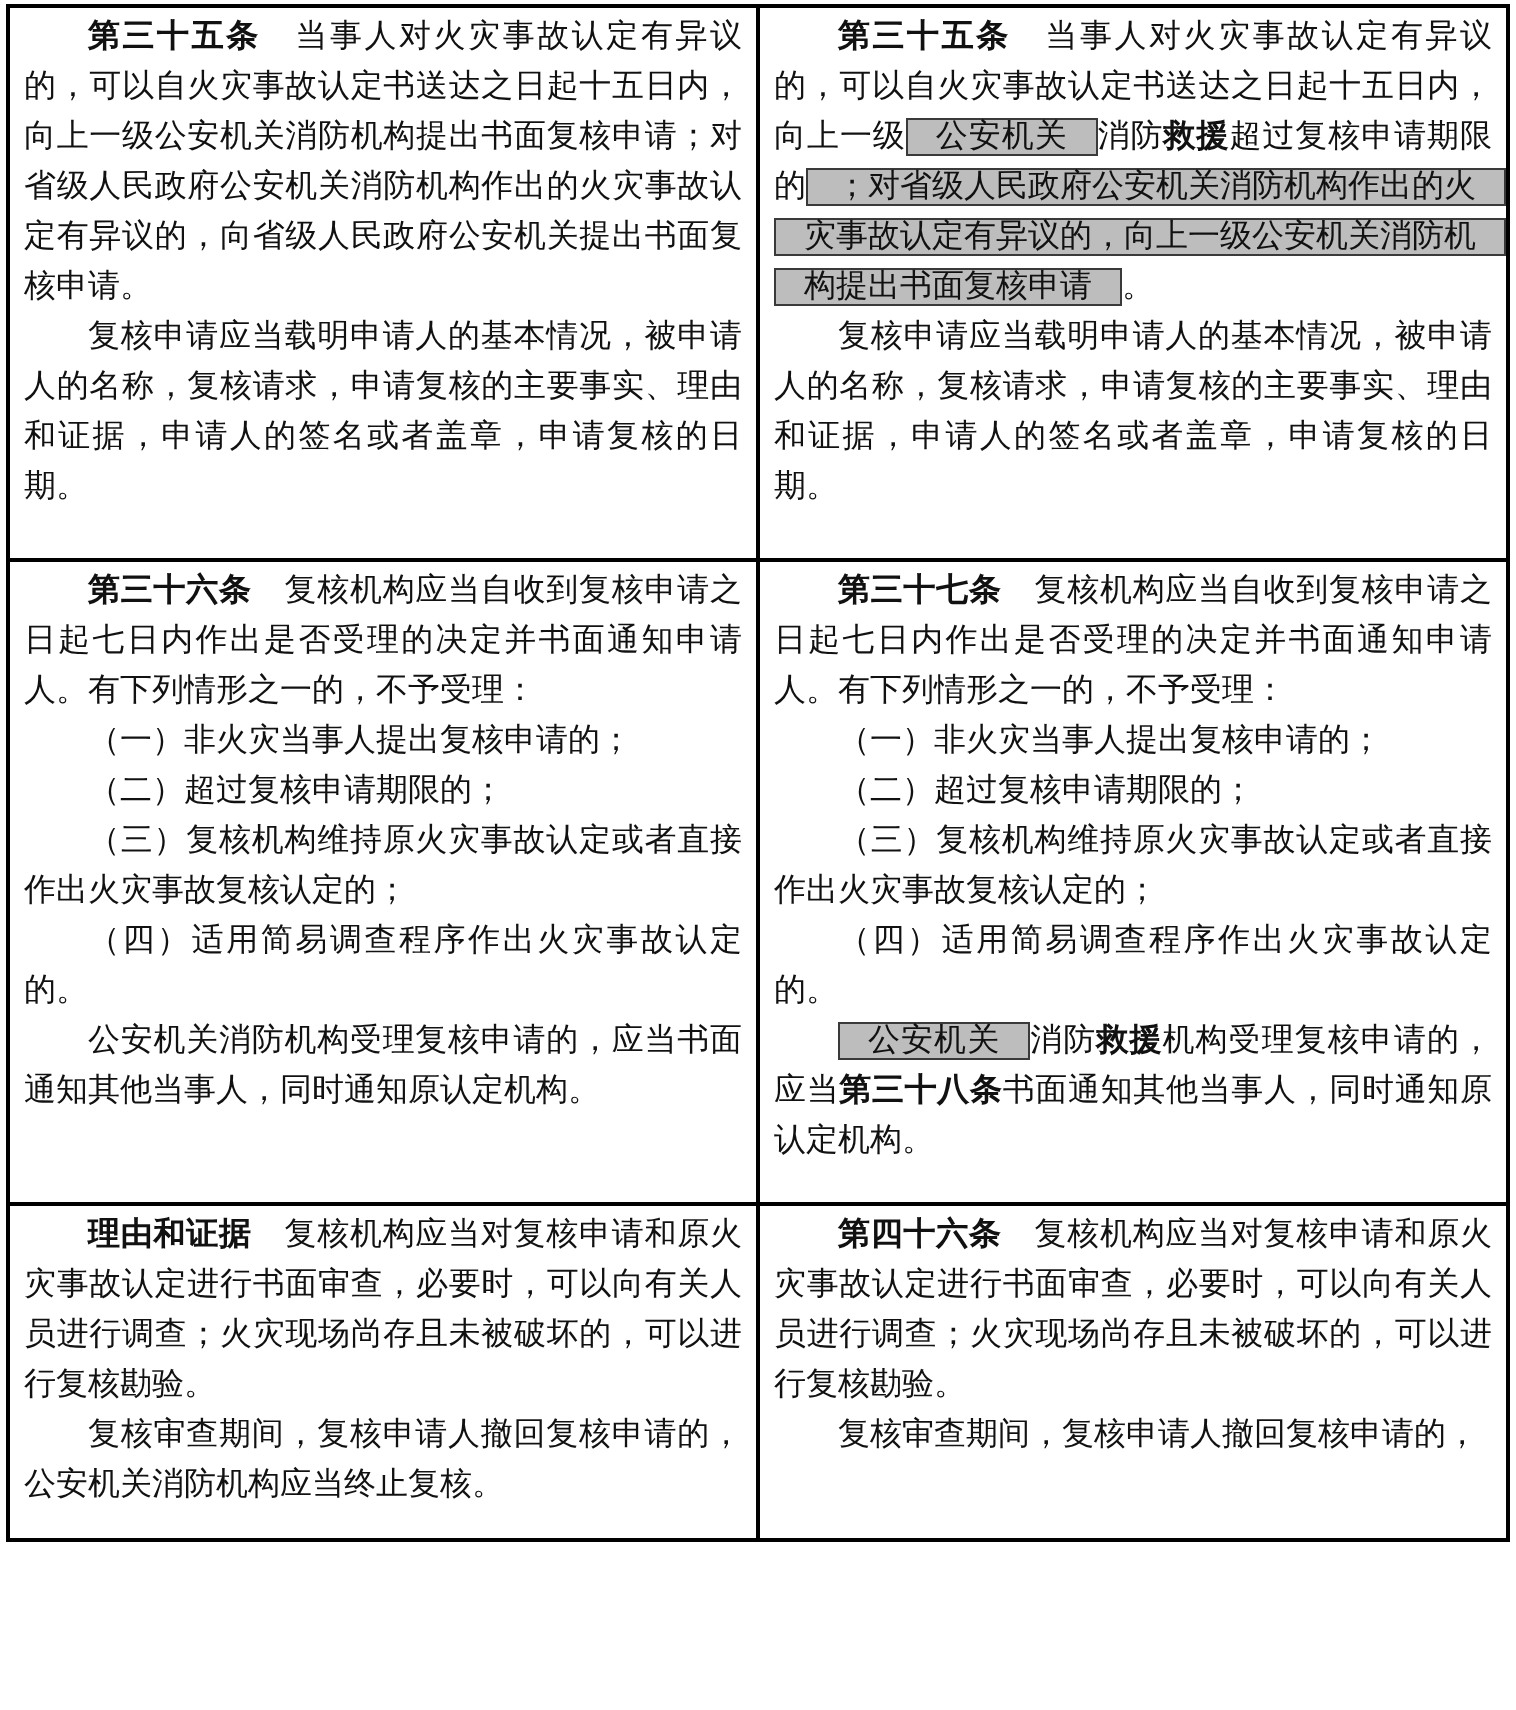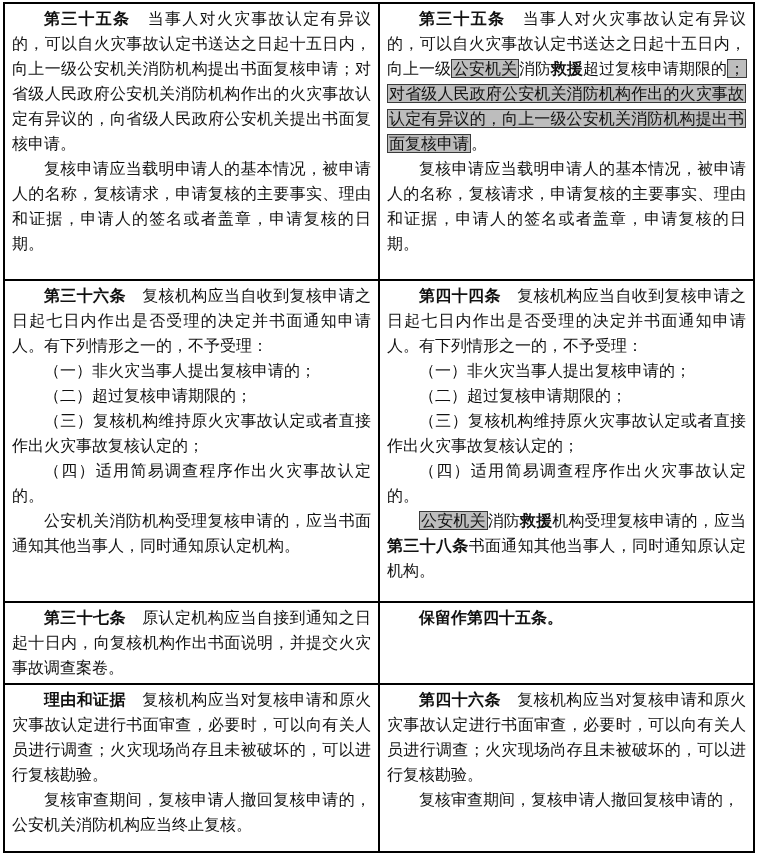--- a/index.html
+++ b/index.html
@@ -44,21 +44,21 @@
     font-size:16px;
     line-height:25px;
     text-align:justify;
     letter-spacing:0;
     color:var(--ink);
   }
   .b{font-weight:bold;}
   .hl{
     background:var(--hl-bg);
     border:1px solid var(--hl-border);
-    padding:0 1px;
+    padding:0 14px;
     -webkit-box-decoration-break:clone;
     box-decoration-break:clone;
   }
 </style>
 </head>
 <body>
 
 <div class="doc-wrap">
   <table class="doc-table">
     <tbody>
@@ -75,34 +75,26 @@
       <tr class="row-2">
         <td>
             <p class="para"><span class="b ">第三十六条</span><span class="">　复核机构应当自收到复核申请之日起七日内作出是否受理的决定并书面通知申请人。有下列情形之一的，不予受理：</span></p>
             <p class="para"><span class="">（一）非火灾当事人提出复核申请的；</span></p>
             <p class="para"><span class="">（二）超过复核申请期限的；</span></p>
             <p class="para"><span class="">（三）复核机构维持原火灾事故认定或者直接作出火灾事故复核认定的；</span></p>
             <p class="para"><span class="">（四）适用简易调查程序作出火灾事故认定的。</span></p>
             <p class="para"><span class="">公安机关消防机构受理复核申请的，应当书面通知其他当事人，同时通知原认定机构。</span></p>
           </td>
         <td>
-            <p class="para"><span class="b ">第四十四条</span><span class="">　复核机构应当自收到复核申请之日起七日内作出是否受理的决定并书面通知申请人。有下列情形之一的，不予受理：</span></p>
+            <p class="para"><span class="b ">第三十七条</span><span class="">　复核机构应当自收到复核申请之日起七日内作出是否受理的决定并书面通知申请人。有下列情形之一的，不予受理：</span></p>
             <p class="para"><span class="">（一）非火灾当事人提出复核申请的；</span></p>
             <p class="para"><span class="">（二）超过复核申请期限的；</span></p>
             <p class="para"><span class="">（三）复核机构维持原火灾事故认定或者直接作出火灾事故复核认定的；</span></p>
             <p class="para"><span class="">（四）适用简易调查程序作出火灾事故认定的。</span></p>
             <p class="para"><span class="hl">公安机关</span><span class="">消防</span><span class="b ">救援</span><span class="">机构受理复核申请的，应当</span><span class="b ">第三十八条</span><span class="">书面通知其他当事人，同时通知原认定机构。</span></p>
-          </td>
-      </tr>
-      <tr class="row-3">
-        <td>
-            <p class="para"><span class="b ">第三十七条</span><span class="">　原认定机构应当自接到通知之日起十日内，向复核机构作出书面说明，并提交火灾事故调查案卷。</span></p>
-          </td>
-        <td>
-            <p class="para"><span class="b ">保留作第四十五条。</span></p>
           </td>
       </tr>
       <tr class="row-4">
         <td>
             <p class="para"><span class="b ">理由和证据</span><span class="">　复核机构应当对复核申请和原火灾事故认定进行书面审查，必要时，可以向有关人员进行调查；火灾现场尚存且未被破坏的，可以进行复核勘验。</span></p>
             <p class="para"><span class="">复核审查期间，复核申请人撤回复核申请的，公安机关消防机构应当终止复核。</span></p>
           </td>
         <td>
             <p class="para"><span class="b ">第四十六条</span><span class="">　复核机构应当对复核申请和原火灾事故认定进行书面审查，必要时，可以向有关人员进行调查；火灾现场尚存且未被破坏的，可以进行复核勘验。</span></p>
             <p class="para"><span class="">复核审查期间，复核申请人撤回复核申请的，</span></p>

